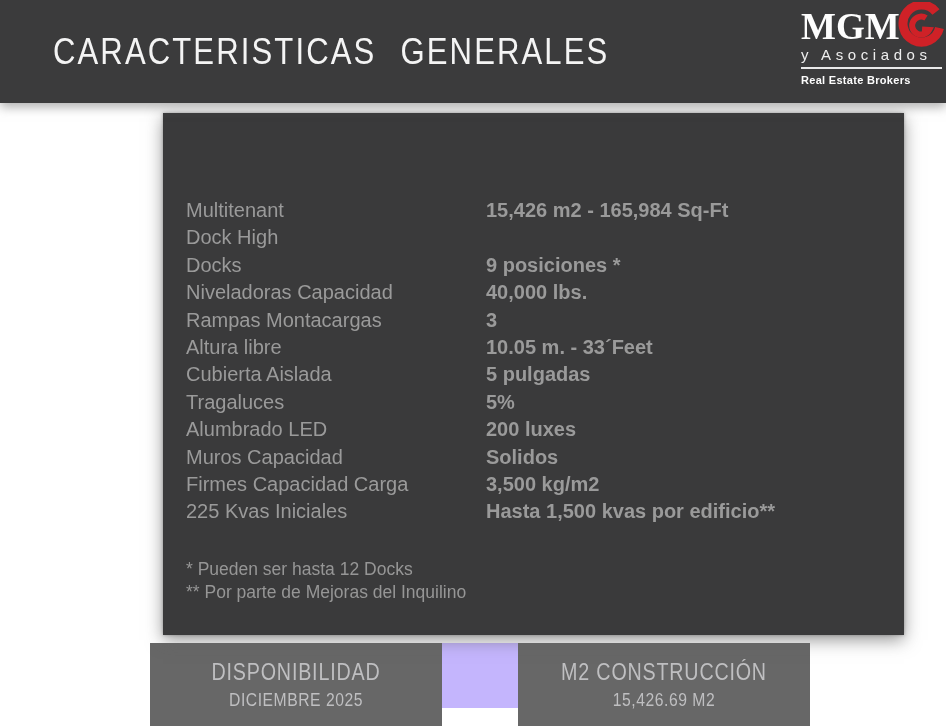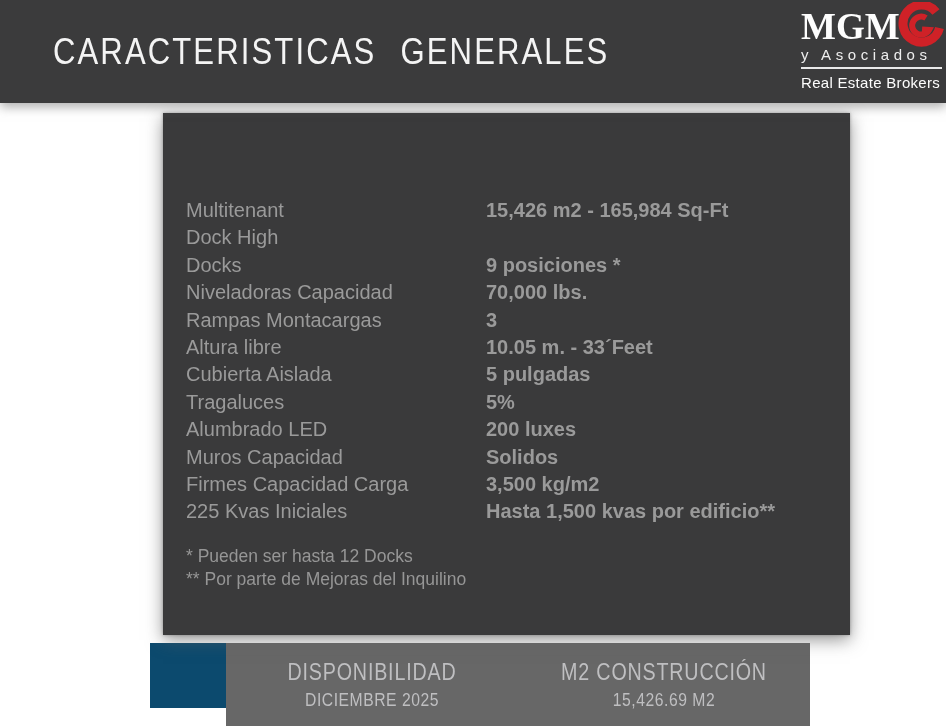--- a/index.html
+++ b/index.html
@@ -43,41 +43,41 @@
     font-family:"Liberation Serif", serif;
     font-weight:bold; font-size:37px; line-height:40px; letter-spacing:0px;
     color:#fdfdfd;
   }
   .swirl { position:absolute; right:-2px; top:-5px; width:48px; height:48px; }
   .logo-sub {
     font-size:15px; letter-spacing:4.6px; white-space:nowrap;
     margin-top:-1px; color:#eeeeee;
   }
   .logo-line { height:2px; background:#e9e9e9; margin:4px 0 5px; }
-  .logo-tagline { font-size:15px; font-weight:normal; letter-spacing:.3px; color:#fdfdfd; }
+  .logo-tagline { font-size:11px; font-weight:bold; letter-spacing:.3px; color:#fdfdfd; }
 
   
   .card {
-    position:absolute; left:163px; top:113px; width:687px; height:522px;
+    position:absolute; left:163px; top:113px; width:741px; height:522px;
     background:#3a3a3b;
     box-shadow:0 5px 16px rgba(95,95,95,.65), 0 0 3px rgba(90,90,90,.5);
     padding:84px 18px 0 23px;
     color:#9a9a9a;
     z-index:1;
   }
   .spec-row { display:flex; font-size:20px; line-height:27.4px; }
   .spec-row .lbl { width:300px; flex:none; }
   .spec-row .val { flex:1; white-space:nowrap;font-weight:bold; }
-  .notes { margin-top:19px; font-size:17.5px; line-height:23.4px; color:#969696; }
+  .notes { margin-top:32px; font-size:17.5px; line-height:23.4px; color:#969696; }
 
   
   .strip {
     position:absolute; left:150px; top:643px; width:660px; height:65px;
-    background:#0c4a6e;
-    display:flex; justify-content:flex-end;
+    background:#c4b5fd;
+    display:flex; justify-content:space-between;
   }
   .fbox {
     width:292px; height:83px; background:#676767;
     color:#bfbfc1; text-align:center; padding-top:14px;
   }
   .fbox-title {
     font-size:24px; letter-spacing:1px; line-height:30px;
     transform:scaleX(.82); white-space:nowrap;
   }
   .fbox-value {
@@ -115,21 +115,21 @@
     <div class="spec-row">
       <span class="lbl">Dock High</span>
       <span class="val"></span>
     </div>
     <div class="spec-row">
       <span class="lbl">Docks</span>
       <span class="val">9 posiciones *</span>
     </div>
     <div class="spec-row">
       <span class="lbl">Niveladoras Capacidad</span>
-      <span class="val">70,000 lbs.</span>
+      <span class="val">40,000 lbs.</span>
     </div>
     <div class="spec-row">
       <span class="lbl">Rampas Montacargas</span>
       <span class="val">3</span>
     </div>
     <div class="spec-row">
       <span class="lbl">Altura libre</span>
       <span class="val">10.05 m. - 33´Feet</span>
     </div>
     <div class="spec-row">

